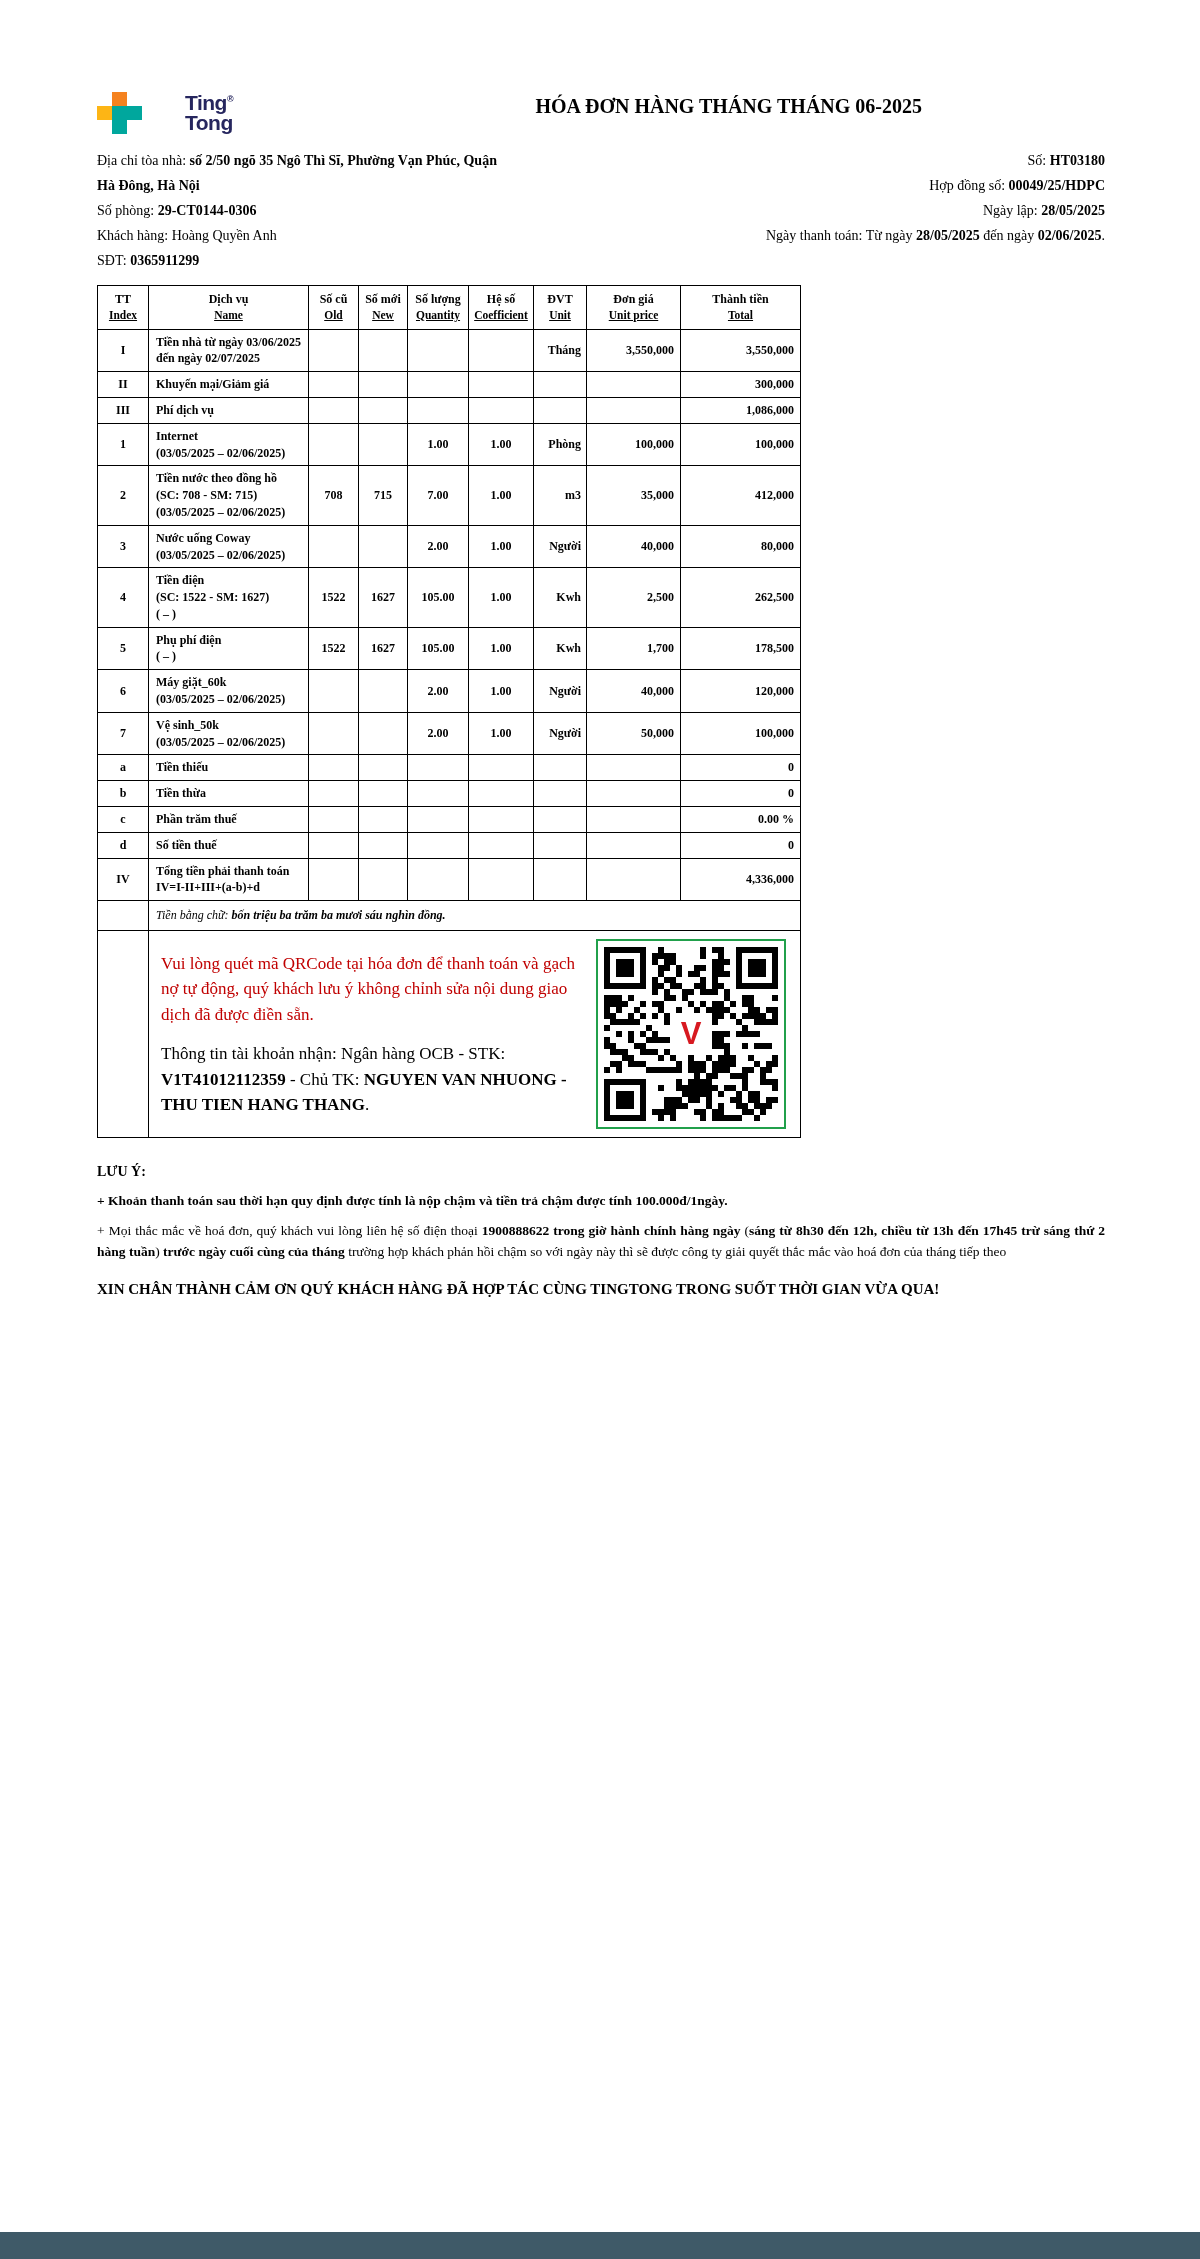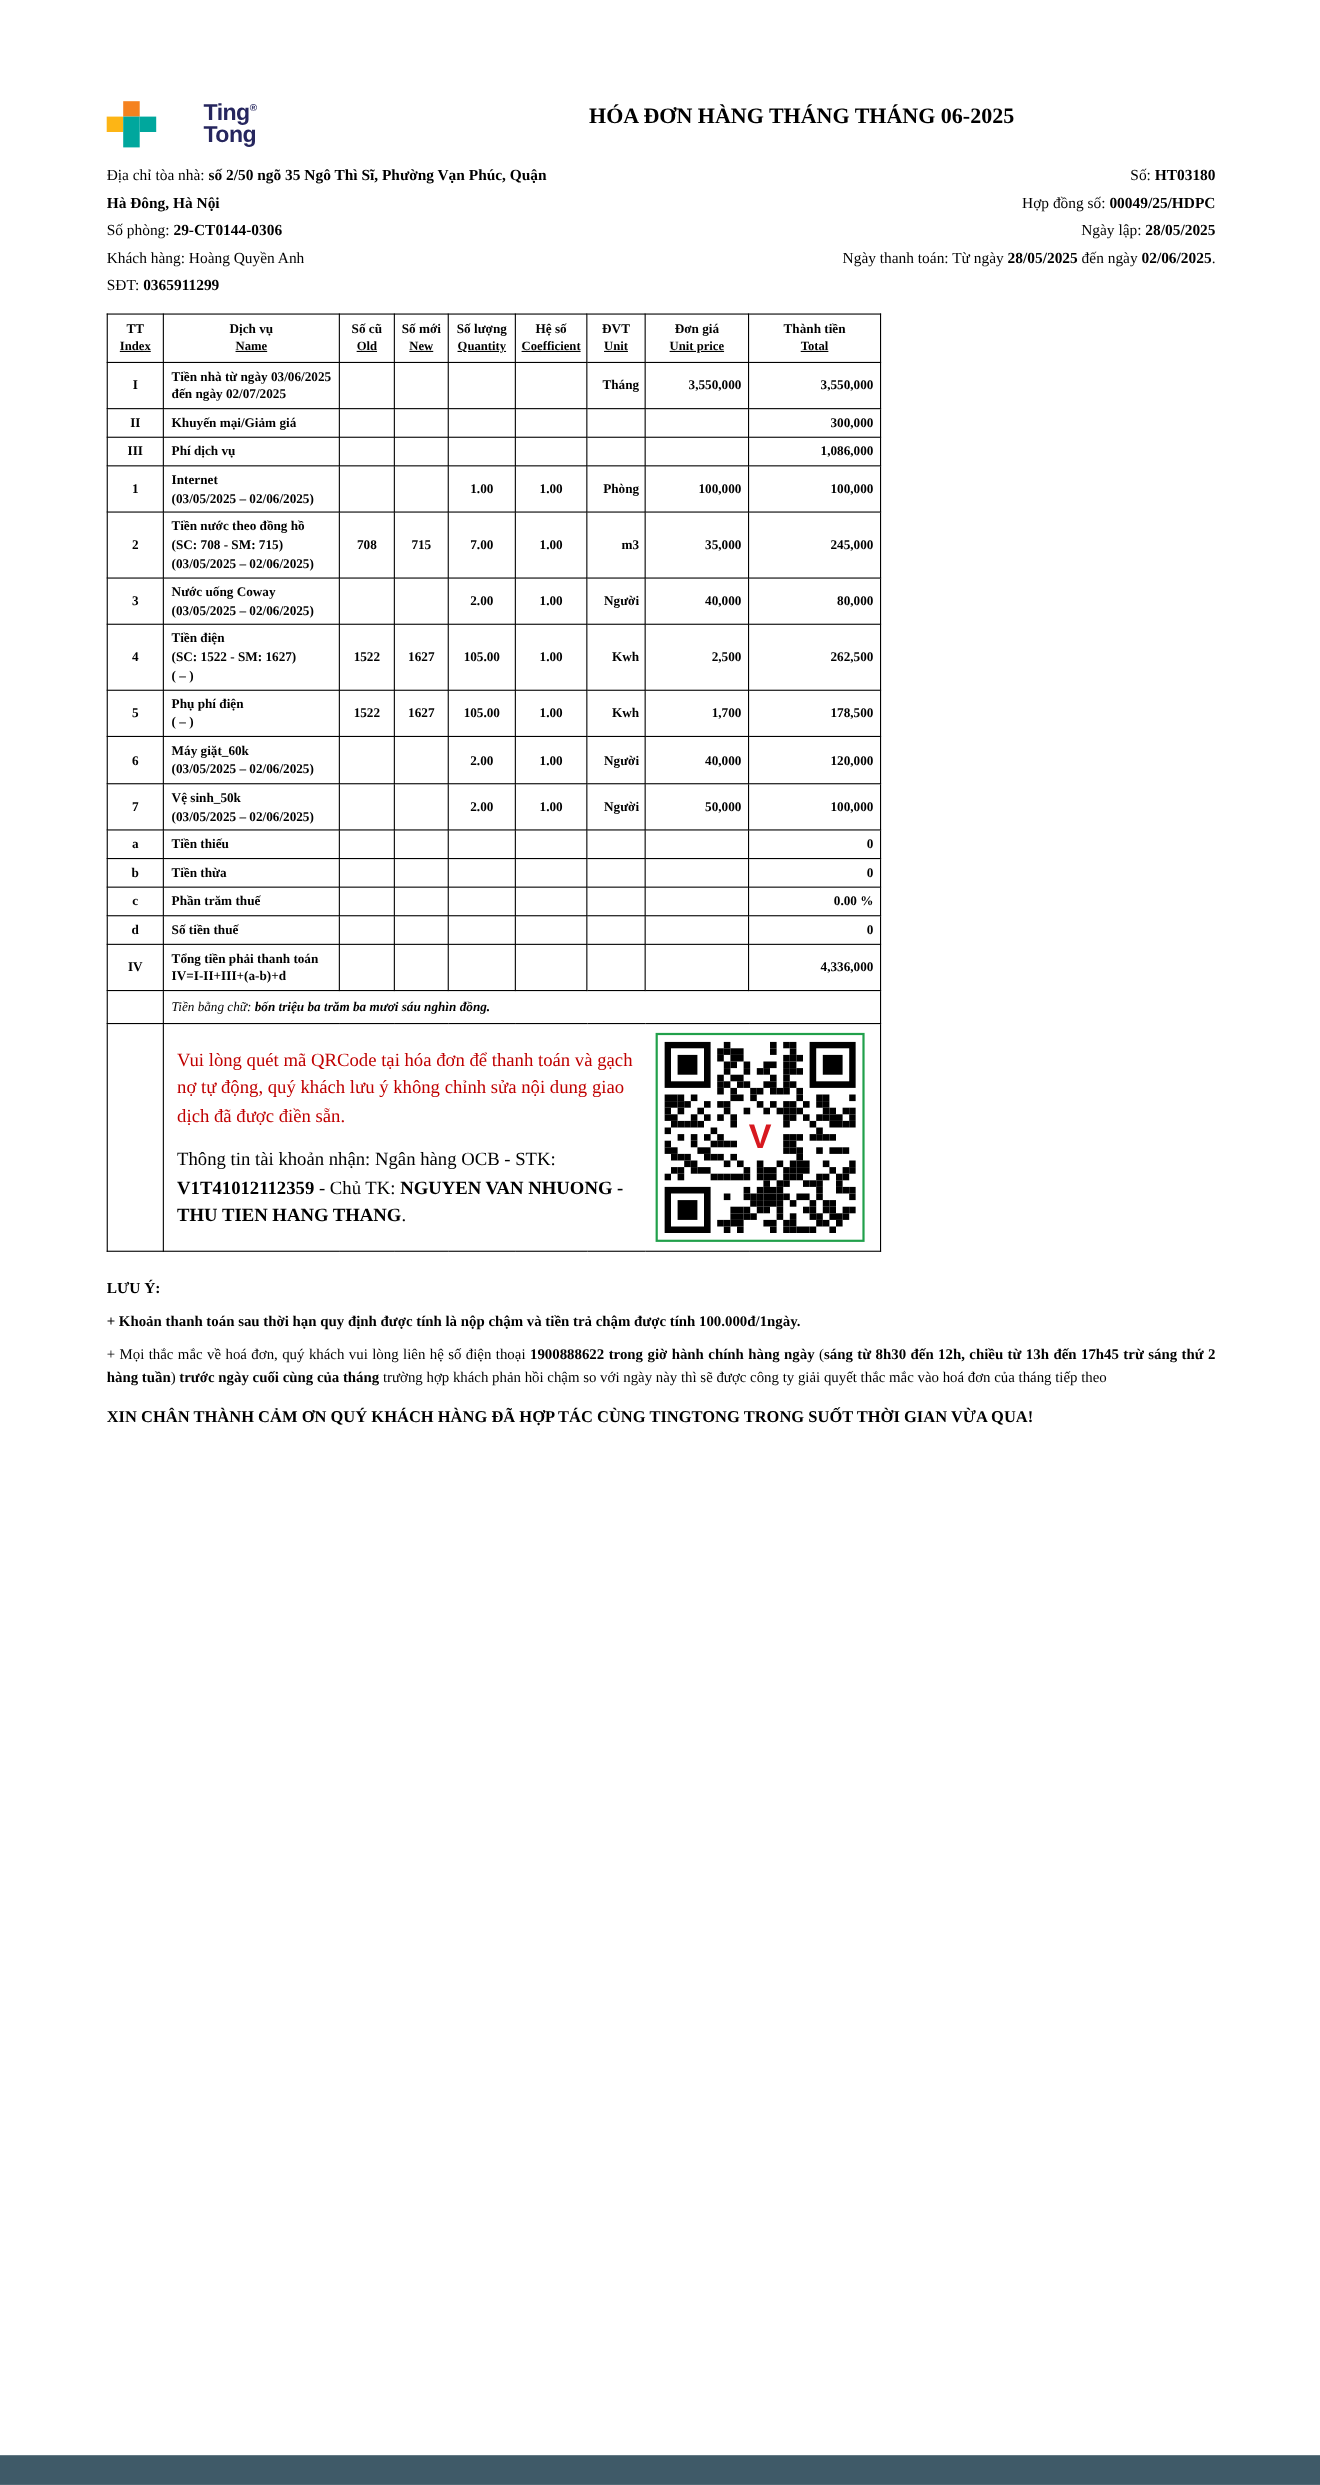--- a/index.html
+++ b/index.html
@@ -222,21 +222,21 @@
             <div>Tiền nước theo đồng hồ</div>
             <div>(SC: 708 - SM: 715)</div>
             <div>(03/05/2025 – 02/06/2025)</div>
           </td>
       <td class="c-num">708</td>
       <td class="c-num">715</td>
       <td class="c-num">7.00</td>
       <td class="c-num">1.00</td>
       <td class="c-unit">m3</td>
       <td class="c-money">35,000</td>
-      <td class="c-money">245,000</td>
+      <td class="c-money">412,000</td>
     </tr>
         <tr>
       <td class="c-tt">3</td>
       <td class="c-name">
             <div>Nước uống Coway</div>
             <div>(03/05/2025 – 02/06/2025)</div>
           </td>
       <td class="c-num"></td>
       <td class="c-num"></td>
       <td class="c-num">2.00</td>

